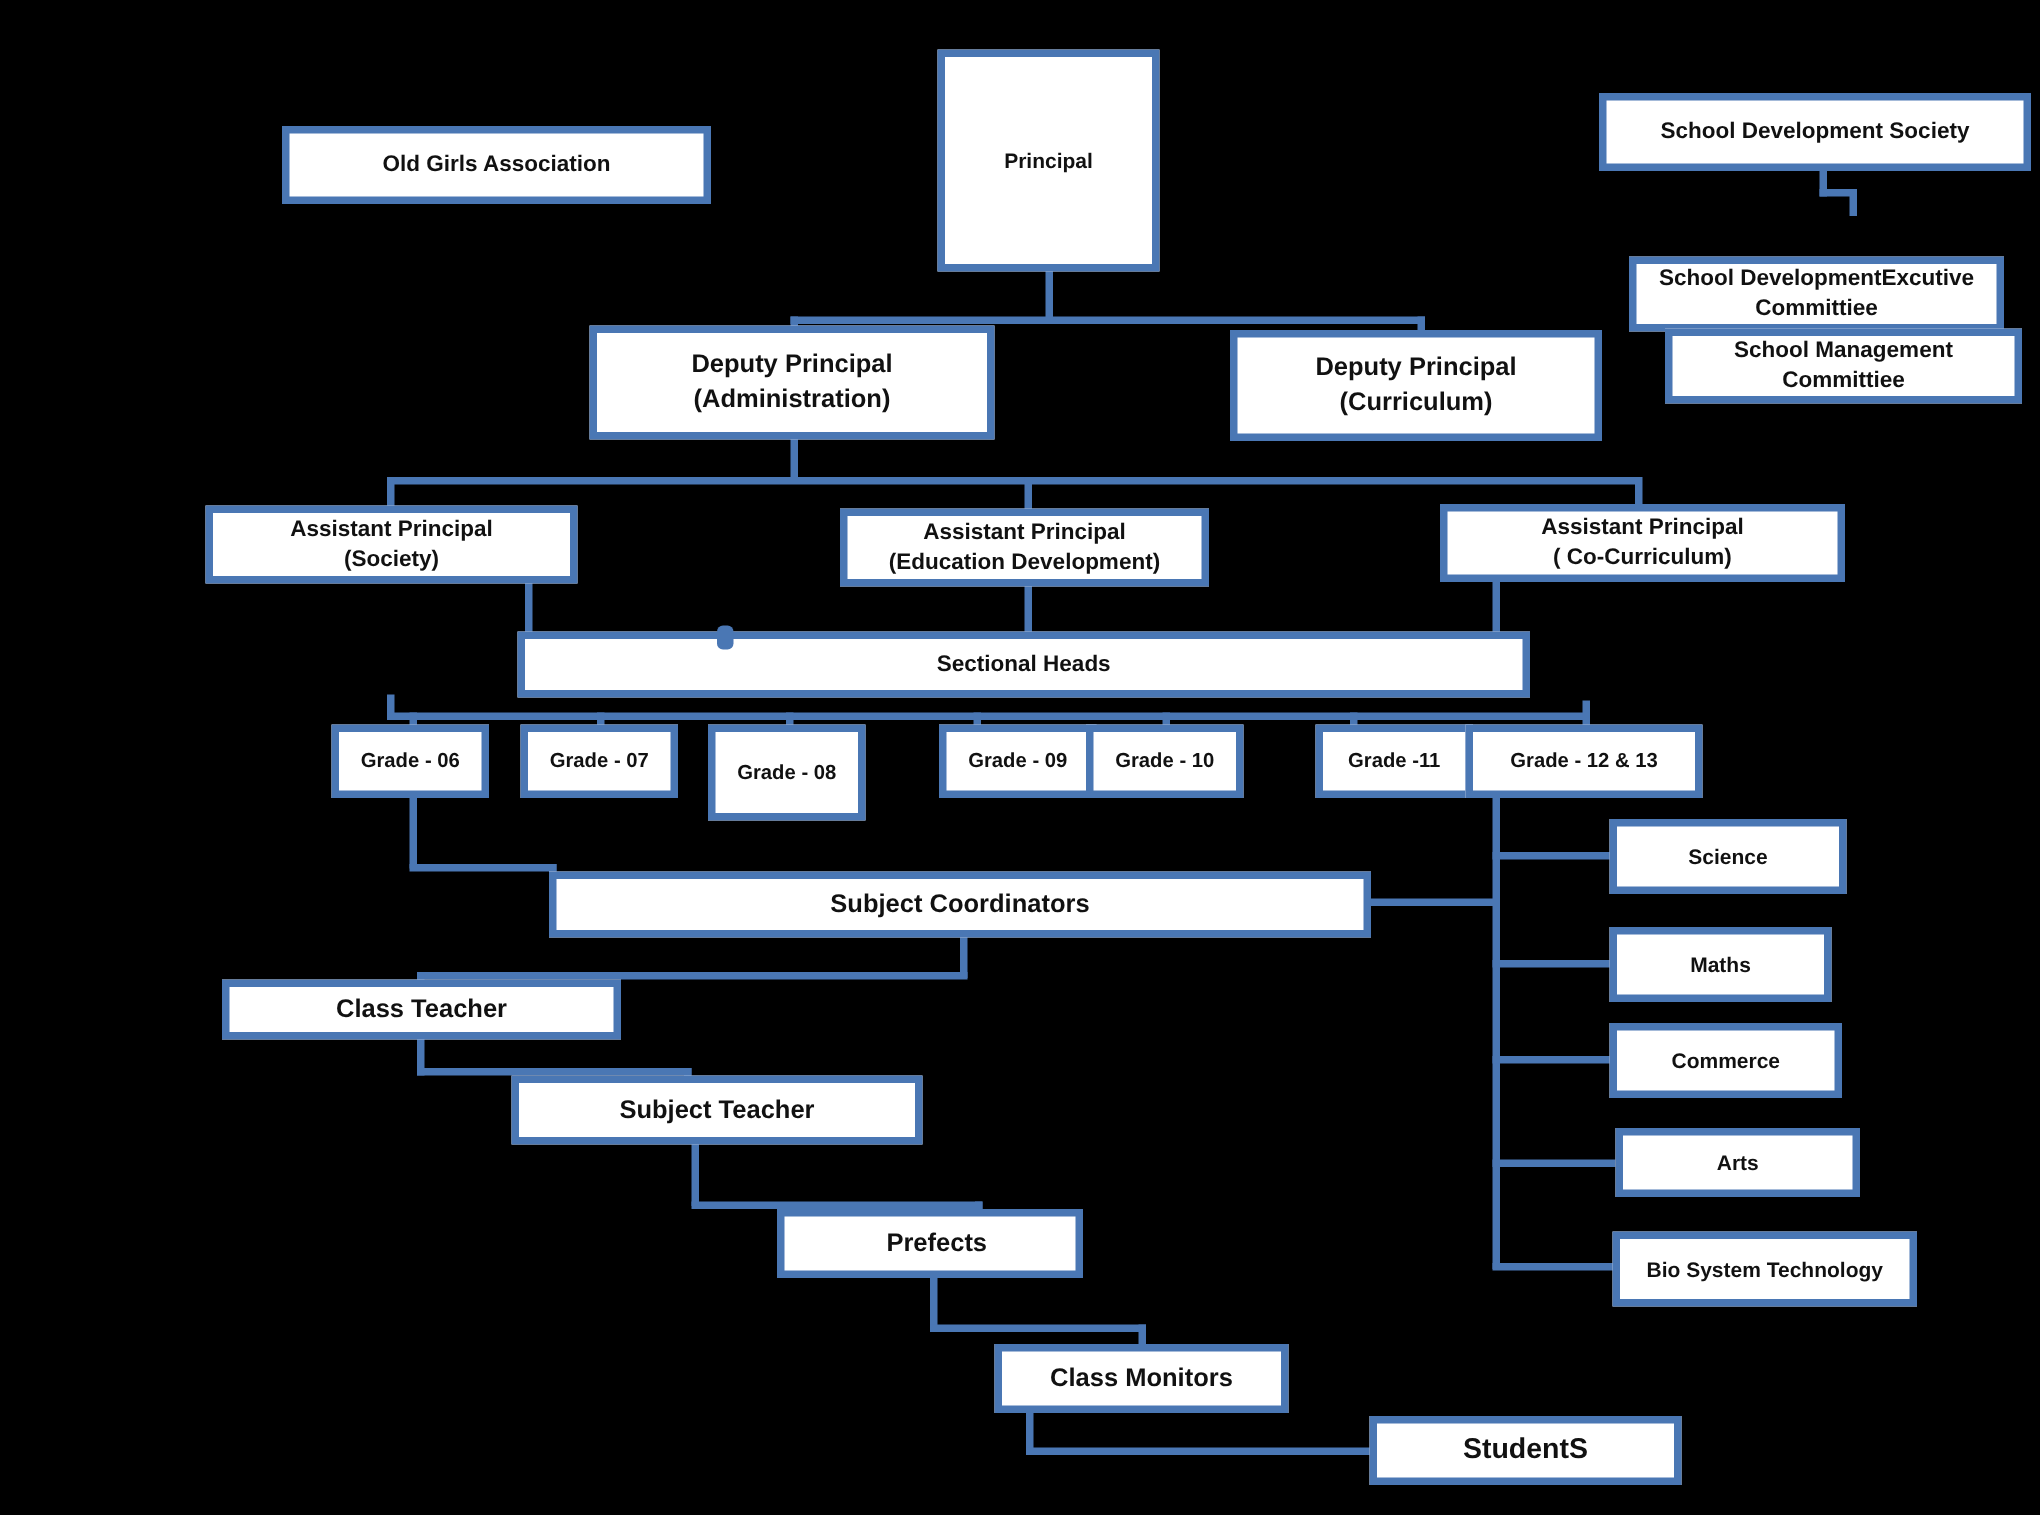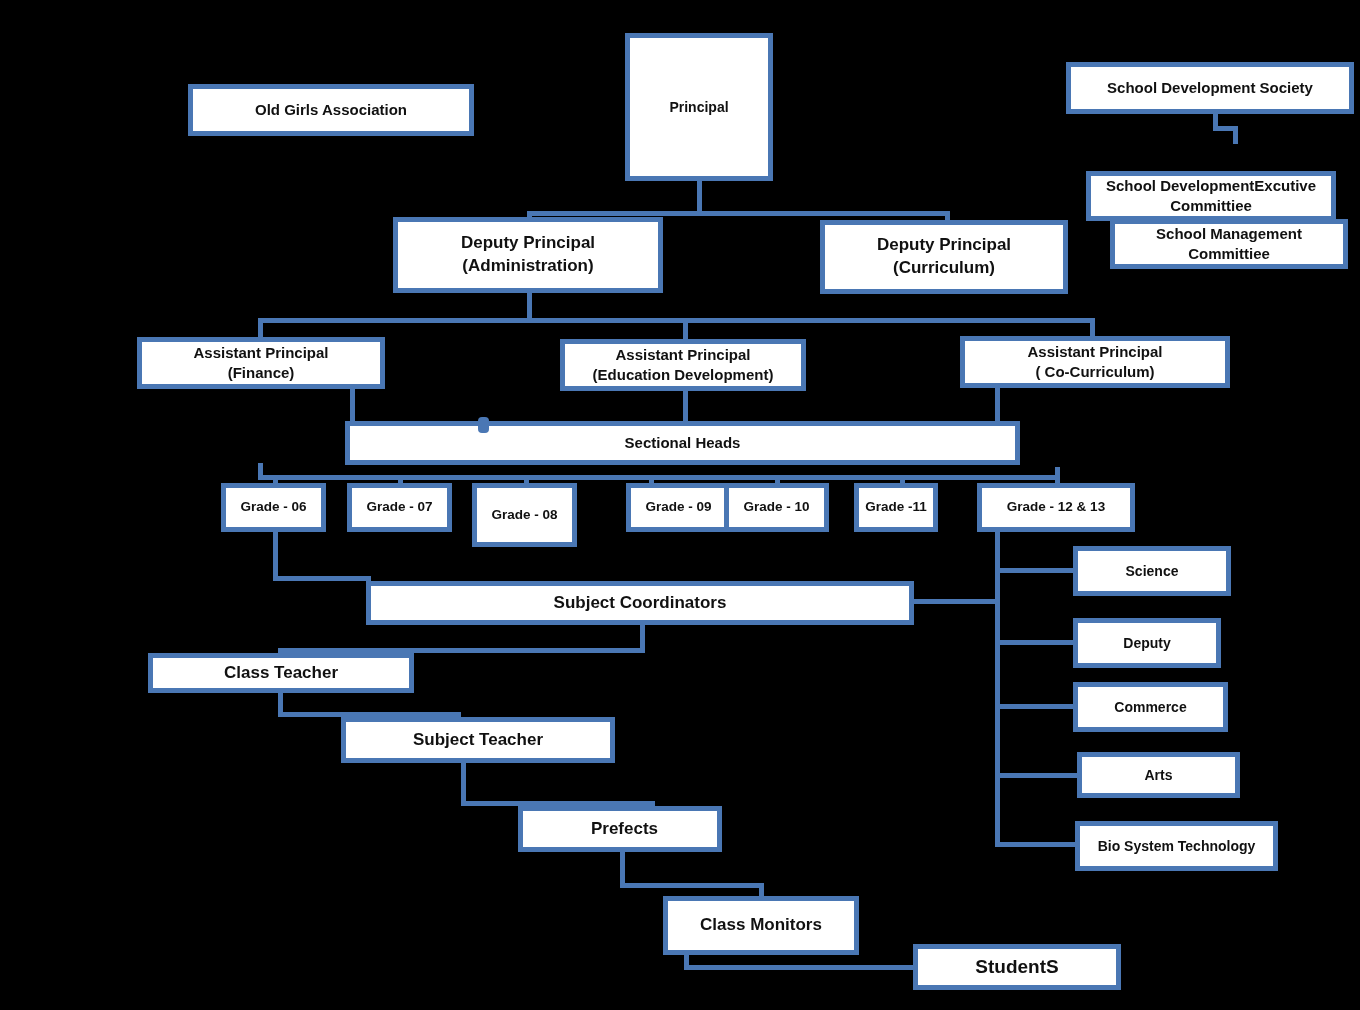--- a/index.html
+++ b/index.html
@@ -155,21 +155,21 @@
     <span class="line2">(Administration)</span>
   </div>
 
   <div class="node n-big" style="left:820px; top:220px; width:248px; height:74px;">
     <span>Deputy Principal</span>
     <span class="line2">(Curriculum)</span>
   </div>
 
   <div class="node n-med" style="left:137px; top:337px; width:248px; height:52px;">
     <span>Assistant Principal</span>
-    <span class="line2">(Finance)</span>
+    <span class="line2">(Society)</span>
   </div>
 
   <div class="node n-med" style="left:560px; top:339px; width:246px; height:52px;">
     <span>Assistant Principal</span>
     <span class="line2">(Education Development)</span>
   </div>
 
   <div class="node n-med" style="left:960px; top:336px; width:270px; height:52px;">
     <span>Assistant Principal</span>
     <span class="line2">( Co-Curriculum)</span>
@@ -188,32 +188,32 @@
   </div>
   <div class="node n-grade" style="left:472px; top:483px; width:105px; height:64px;text-align:center;">
     <span>Grade - 08</span>
   </div>
   <div class="node n-grade" style="left:626px; top:483px; width:105px; height:49px;">
     <span>Grade - 09</span>
   </div>
   <div class="node n-grade" style="left:724px; top:483px; width:105px; height:49px;">
     <span>Grade - 10</span>
   </div>
-  <div class="node n-grade" style="left:854px; top:483px; width:84px; height:49px;">
+  <div class="node n-grade" style="left:877px; top:483px; width:105px; height:49px;">
     <span>Grade -11</span>
   </div>
   <div class="node n-grade" style="left:977px; top:483px; width:158px; height:49px;">
     <span>Grade - 12 &amp; 13</span>
   </div>
 
   <div class="node n-subject" style="left:1073px; top:546px; width:158px; height:50px;">
     <span>Science</span>
   </div>
   <div class="node n-subject" style="left:1073px; top:618px; width:148px; height:50px;">
-    <span>Deputy</span>
+    <span>Maths</span>
   </div>
   <div class="node n-subject" style="left:1073px; top:682px; width:155px; height:50px;">
     <span>Commerce</span>
   </div>
   <div class="node n-subject" style="left:1077px; top:752px; width:163px; height:46px;">
     <span>Arts</span>
   </div>
   <div class="node n-subject" style="left:1075px; top:821px; width:203px; height:50px;">
     <span>Bio System Technology</span>
   </div>
@@ -227,21 +227,21 @@
   </div>
 
   <div class="node n-big" style="left:341px; top:717px; width:274px; height:46px;">
     <span>Subject Teacher</span>
   </div>
 
   <div class="node n-big" style="left:518px; top:806px; width:204px; height:46px;padding-left:15px;">
     <span>Prefects</span>
   </div>
 
-  <div class="node n-big" style="left:663px; top:896px; width:196px; height:59px;">
+  <div class="node n-big" style="left:663px; top:896px; width:196px; height:46px;">
     <span>Class Monitors</span>
   </div>
 
   <div class="node n-principal" style="left:913px; top:944px; width:208px; height:46px; font-size:19px;">
     <span>StudentS</span>
   </div>
 
 </div>
 
 </body></html>

